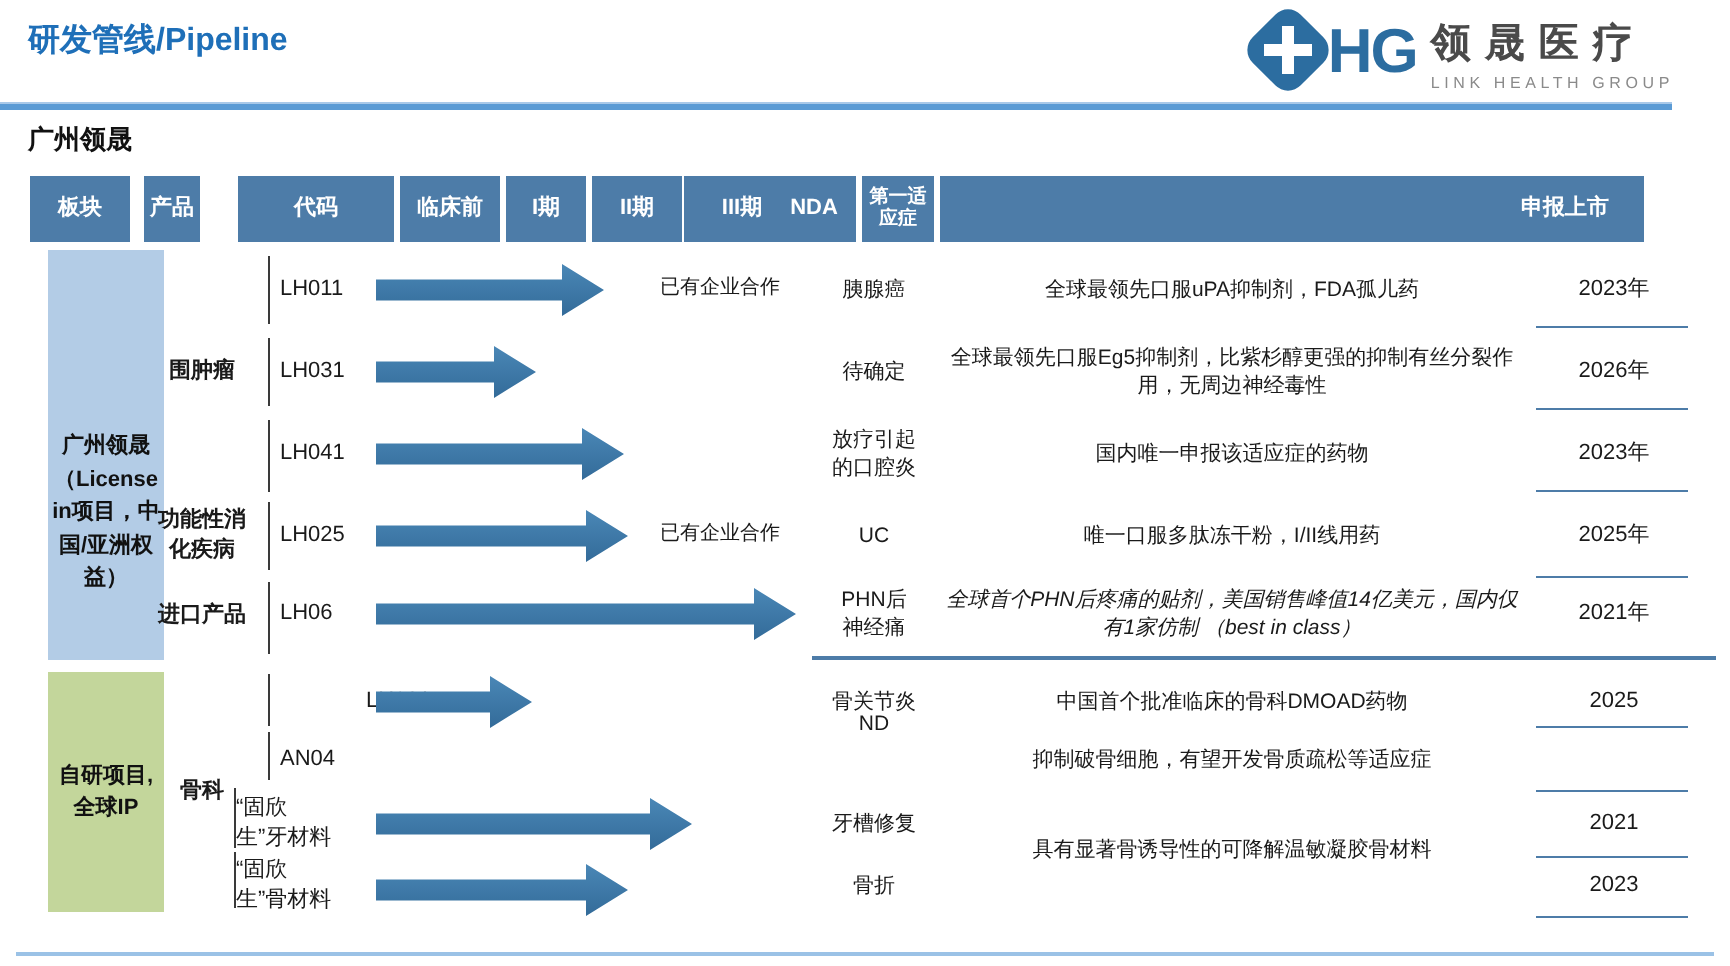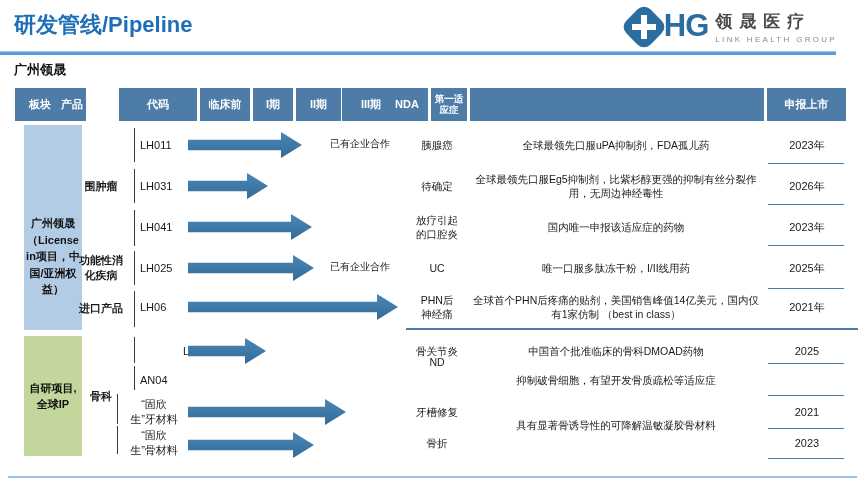--- a/index.html
+++ b/index.html
@@ -1,32 +1,32 @@
 <!DOCTYPE html>
 <html><head>
 <meta charset="utf-8">
 <style>
   html,body{margin:0;padding:0;background:#ffffff;}
   .page{
     position:relative;width:865px;height:483px;overflow:hidden;background:#ffffff;
     font-family:"Liberation Sans","DejaVu Sans",sans-serif;color:#1a1a1a;
   }
   
-  .title{position:absolute;left:14px;top:10px;font-size:22px;font-weight:bold;color:#1e6fb8;}
+  .title{position:absolute;left:14px;top:10px;font-size:16px;font-weight:bold;color:#1e6fb8;}
   .title-rule{position:absolute;left:0;top:51px;width:836px;height:3px;background:#5b9bd5;border-top:1px solid #a9c9e9;}
   .subtitle{position:absolute;left:14px;top:61px;font-size:13px;font-weight:bold;color:#111;}
-  .logo{position:absolute;right:28px;top:8px;display:flex;align-items:flex-end;gap:7px;}
+  .logo{position:absolute;right:28px;top:8px;display:flex;align-items:flex-start;gap:7px;}
   .logo-icon{width:34px;height:34px;background:#2c6da0;border-radius:9px;transform:rotate(45deg);position:relative;flex:0 0 auto;}
   .logo-icon .cross{position:absolute;inset:0;transform:rotate(-45deg);}
   .logo-icon .cross:before,.logo-icon .cross:after{content:"";position:absolute;background:#ffffff;}
   .logo-icon .cross:before{left:14px;top:5px;width:6px;height:24px;}
   .logo-icon .cross:after{left:5px;top:14px;width:24px;height:6px;}
   .logo-hg{font-size:31px;font-weight:bold;color:#2c6da0;letter-spacing:-1px;margin-left:-4px;}
   .logo-names{display:flex;flex-direction:column;justify-content:center;}
-  .logo-cn{font-size:17px;color:#4a4a4a;letter-spacing:7px;font-weight:bold;white-space:nowrap;}
+  .logo-cn{font-size:20px;color:#4a4a4a;letter-spacing:7px;font-weight:bold;white-space:nowrap;}
   .logo-en{font-size:8px;color:#8a8a8a;letter-spacing:2.3px;white-space:nowrap;margin-top:2px;}
   
   .hcell{
     position:absolute;top:88px;height:33px;background:#4d7ca8;color:#ffffff;
     font-size:11px;font-weight:bold;display:flex;align-items:center;justify-content:center;
     text-align:center;line-height:1.15;box-sizing:border-box;padding:1px;
   }
   .hcell.small{font-size:9.5px;}
   
   .gblock{
@@ -34,21 +34,21 @@
     font-size:11px;font-weight:bold;text-align:center;white-space:pre-line;line-height:1.5;
     display:flex;flex-direction:column;justify-content:center;color:#111;
   }
   .gblock.blue{top:125px;height:205px;background:#b3cce6;padding-top:58px;}
   .gblock.green{top:336px;height:120px;background:#c3d69b;}
   
   .rowtext{position:absolute;transform:translateY(-50%);font-size:10.5px;color:#1a1a1a;
            text-align:center;white-space:pre-line;line-height:1.35;}
   .plabel{left:70px;width:62px;font-size:11px;font-weight:bold;}
   .code{font-size:11px;text-align:left;}
-  .code.c2{text-align:center;}
+  .code.c2{text-align:left;}
   .ind{left:400px;width:74px;}
   .desc{left:470px;width:292px;}
   .year{left:766px;width:82px;font-size:11px;}
   .note{left:318px;width:84px;font-size:10px;font-family:Liberation Mono, monospace;}
   .tick{position:absolute;width:1px;background:#3a3a3a;}
   
   .arrow{
     position:absolute;height:26px;transform:translateY(-50%);
     background:linear-gradient(180deg,#4a87b6 0%,#336b99 100%);
     clip-path:polygon(0 30%,calc(100% - 21px) 30%,calc(100% - 21px) 0,100% 50%,calc(100% - 21px) 100%,calc(100% - 21px) 70%,0 70%);
@@ -71,30 +71,30 @@
     <div class="logo-hg">HG</div>
     <div class="logo-names">
       <div class="logo-cn">领晟医疗</div>
       <div class="logo-en">LINK HEALTH GROUP</div>
     </div>
   </div>
   <div class="title-rule"></div>
   <div class="subtitle">广州领晟</div>
 
   <div class="hcell" style="left:15px;width:50px;">板块</div>
-  <div class="hcell" style="left:58px;width:28px;">产品</div>
+  <div class="hcell" style="left:72px;width:28px;">产品</div>
   <div class="hcell" style="left:119px;width:78px;">代码</div>
   <div class="hcell" style="left:200px;width:50px;">临床前</div>
   <div class="hcell" style="left:253px;width:40px;">I期</div>
   <div class="hcell" style="left:296px;width:45px;">II期</div>
   <div class="hcell" style="left:342px;width:58px;text-align:right;">III期</div>
   <div class="hcell" style="left:386px;width:42px;">NDA</div>
   <div class="hcell small" style="left:431px;width:36px;">第一适应症</div>
   <div class="hcell" style="left:470px;width:294px;"></div>
-  <div class="hcell" style="left:767px;width:79px;">申报上市</div>
+  <div class="hcell" style="left:743px;width:79px;">申报上市</div>
 
   <div class="gblock blue">广州领晟
 （License
 in项目，中
 国/亚洲权
 益）</div>
   <div class="gblock green">自研项目,
 全球IP</div>
 
   <div class="rowtext plabel" style="top:186px;">围肿瘤</div>
@@ -147,21 +147,21 @@
 神经痛</div>
   <div class="rowtext ind" style="top:351px;">骨关节炎</div>
   <div class="rowtext ind" style="top:362px;">ND</div>
   <div class="rowtext ind" style="top:412px;">牙槽修复</div>
   <div class="rowtext ind" style="top:443px;">骨折</div>
 
   <div class="rowtext desc" style="top:145px;">全球最领先口服uPA抑制剂，FDA孤儿药</div>
   <div class="rowtext desc" style="top:186px;">全球最领先口服Eg5抑制剂，比紫杉醇更强的抑制有丝分裂作用，无周边神经毒性</div>
   <div class="rowtext desc" style="top:227px;">国内唯一申报该适应症的药物</div>
   <div class="rowtext desc" style="top:268px;">唯一口服多肽冻干粉，I/II线用药</div>
-  <div class="rowtext desc" style="top:307px;">全球首个PHN后疼痛的贴剂，美国销售峰值14亿美元，国内仅有1家仿制 （best in class）</div>
+  <div class="rowtext desc" style="top:307px;font-style:italic;">全球首个PHN后疼痛的贴剂，美国销售峰值14亿美元，国内仅有1家仿制 （best in class）</div>
   <div class="rowtext desc" style="top:351px;">中国首个批准临床的骨科DMOAD药物</div>
   <div class="rowtext desc" style="top:380px;">抑制破骨细胞，有望开发骨质疏松等适应症</div>
   <div class="rowtext desc" style="top:425px;">具有显著骨诱导性的可降解温敏凝胶骨材料</div>
 
   <div class="rowtext year" style="top:145px;">2023年</div>
   <div class="rowtext year" style="top:186px;">2026年</div>
   <div class="rowtext year" style="top:227px;">2023年</div>
   <div class="rowtext year" style="top:268px;">2025年</div>
   <div class="rowtext year" style="top:307px;">2021年</div>
   <div class="rowtext year" style="top:351px;">2025</div>

